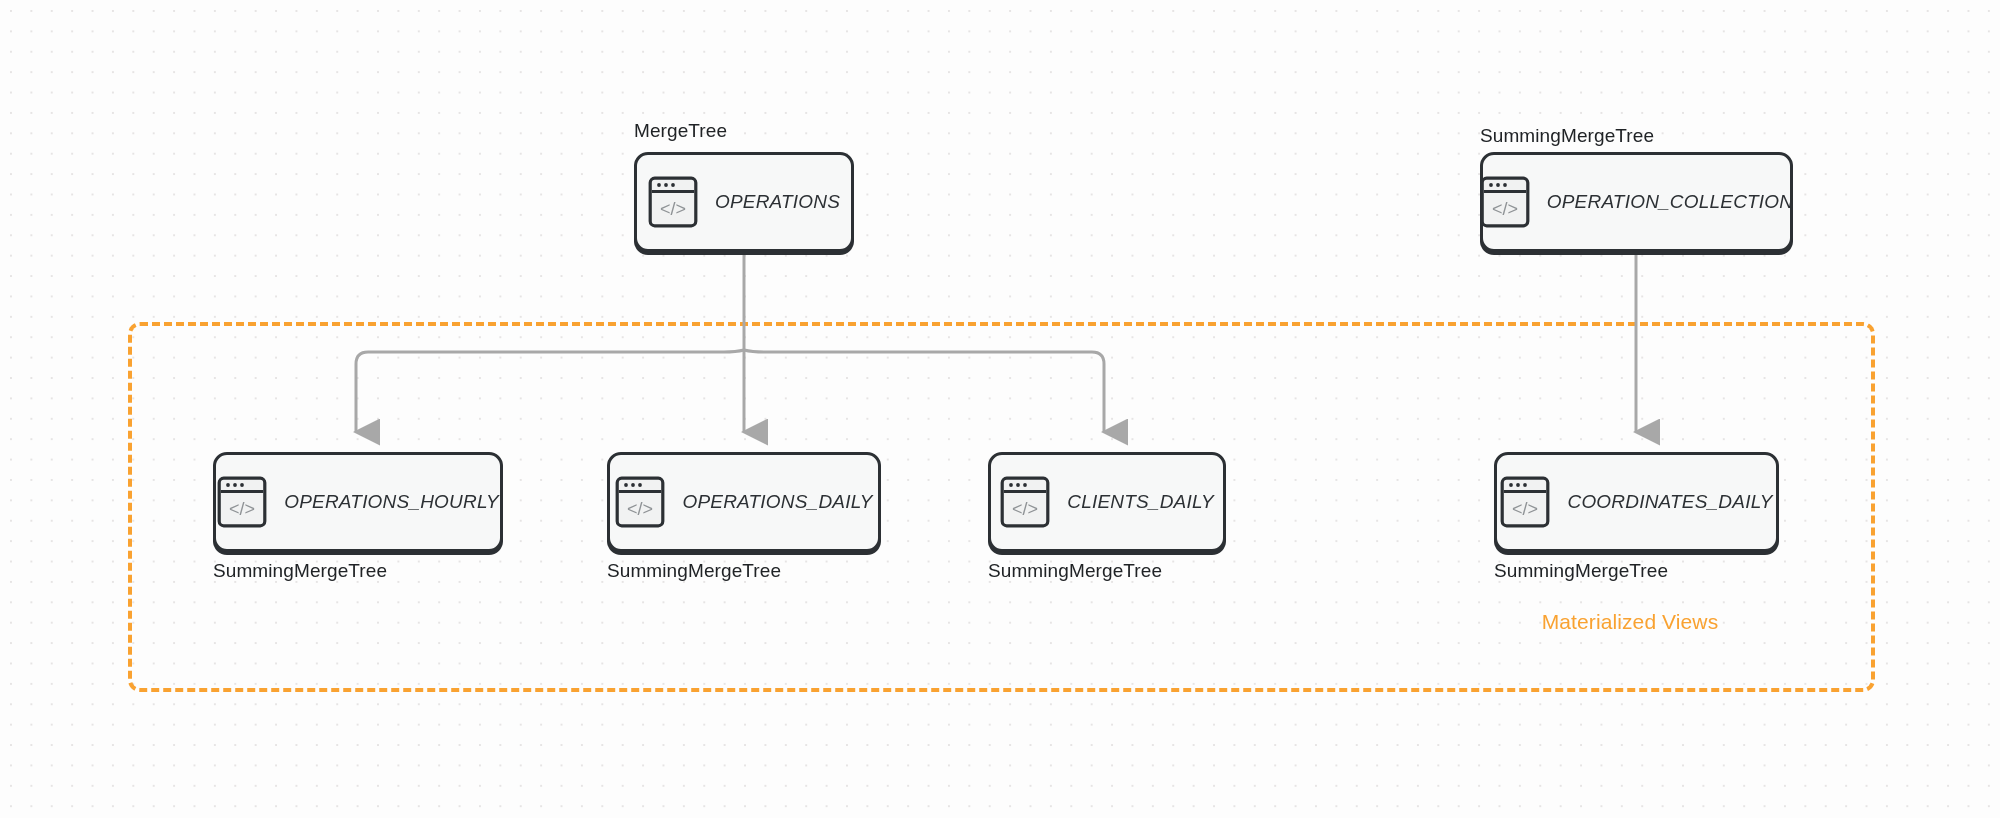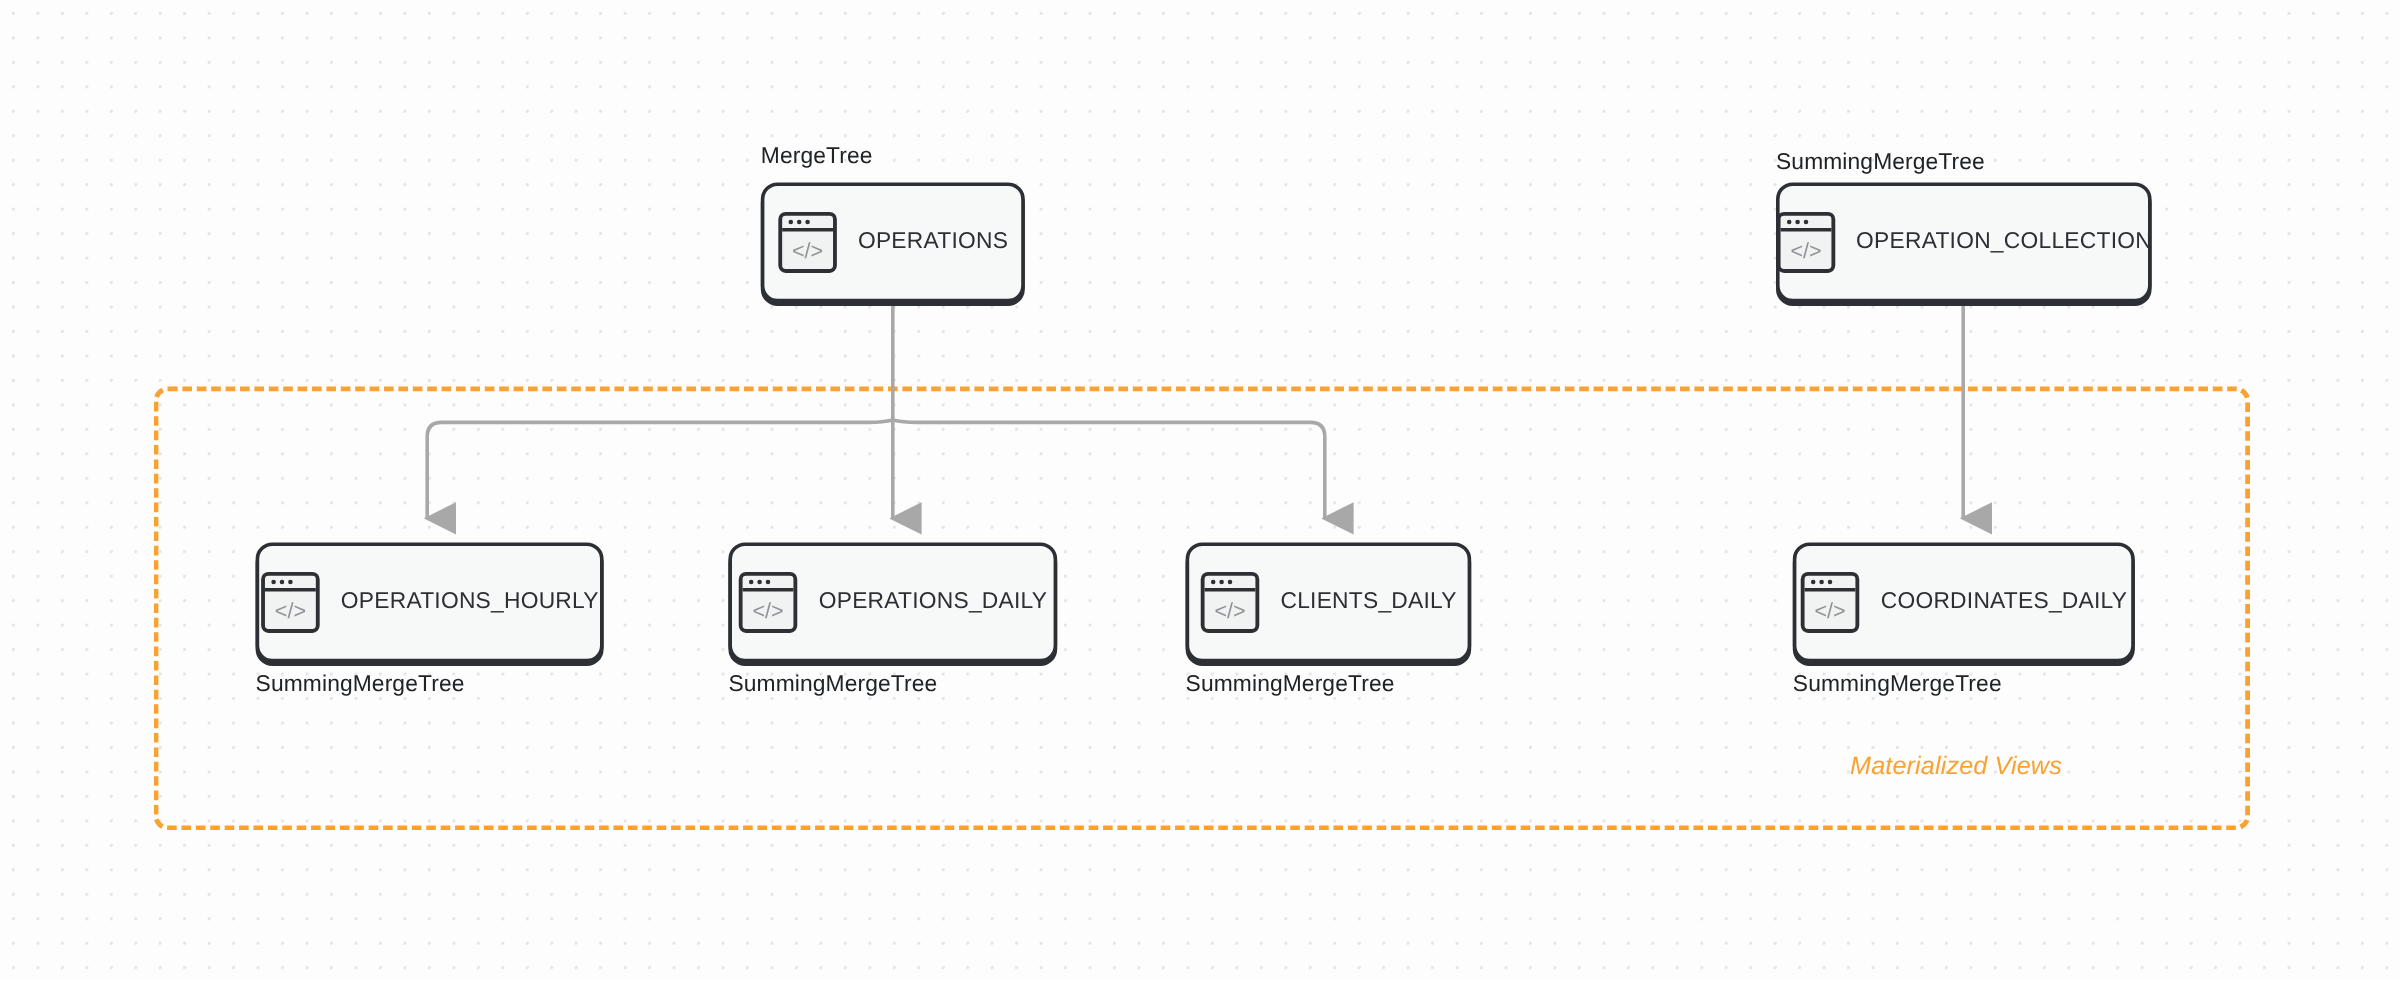--- a/index.html
+++ b/index.html
@@ -55,20 +55,21 @@
     align-items: center;
     justify-content: center;
   }
   .node-inner {
     display: flex;
     align-items: center;
     gap: 17px;
     padding: 0 14px;
   }
   .node-title {
+    font-style: italic;
     font-size: 19px;
     color: #2c3034;
     letter-spacing: 0.2px;
     white-space: nowrap;
   }
 
   
   .code-icon {
     flex: 0 0 auto;
     width: 50px;
@@ -84,21 +85,21 @@
     text-align: left;
     letter-spacing: 0.1px;
   }
 </style>
 </head>
 <body>
 
 <div id="canvas">
 
   <div class="mv-group" id="mv-group" style="left: 128px; top: 322px; width: 1747px; height: 370px;"></div>
-  <div class="mv-label" id="mv-label" style="left: 1630px; top: 627px; transform: translateX(-50%); font-style: italic;">Materialized Views</div>
+  <div class="mv-label" id="mv-label" style="left: 1630px; top: 610px; transform: translateX(-50%);">Materialized Views</div>
 
   <svg id="wires" viewBox="0 0 2000 818">
     <defs>
       <marker id="arrowhead" markerWidth="9" markerHeight="9" refX="4.5" refY="8" orient="auto" markerUnits="strokeWidth">
         <path d="M0,0 L9,0 L4.5,9 Z" fill="#a8a8a8"></path>
       </marker>
     </defs>
 
     <path d="M744,255 L744,350" fill="none" stroke="#a8a8a8" stroke-width="3"></path>
 

